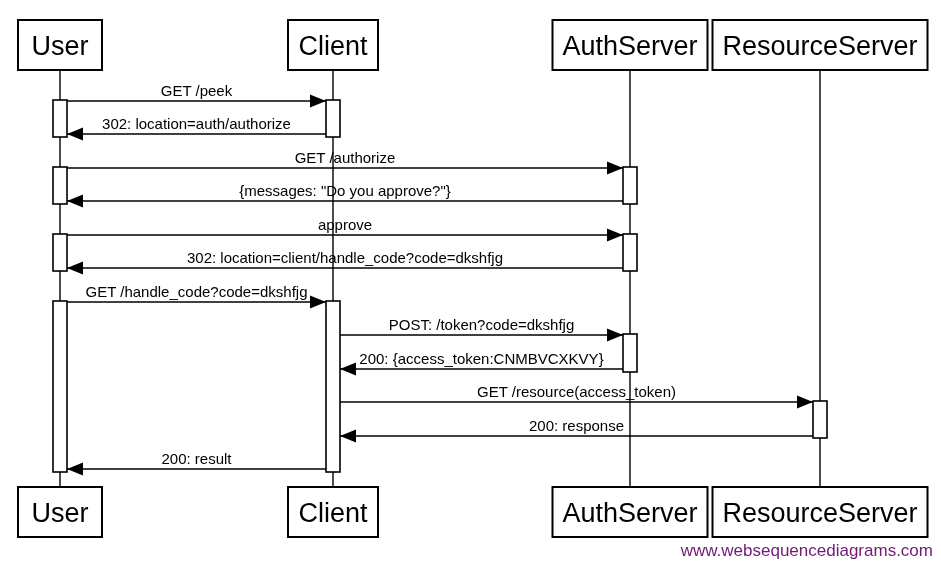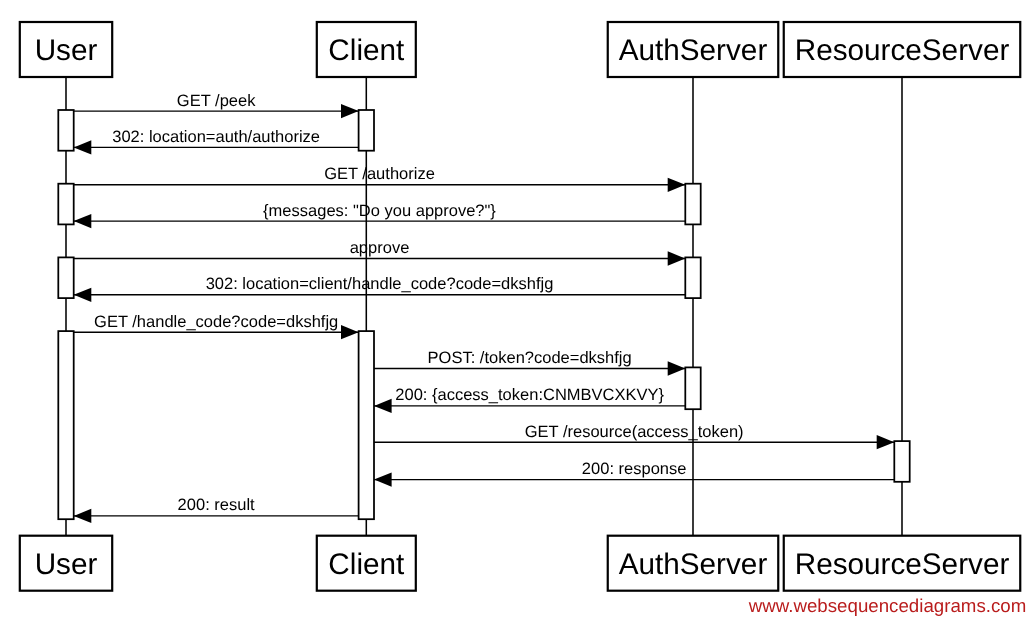--- a/index.html
+++ b/index.html
@@ -10,21 +10,21 @@
     background: #ffffff;
     font-family: "Liberation Sans", sans-serif;
     overflow: hidden;
   }
   #diagram-svg { position: absolute; left: 0; top: 0; }
   #watermark {
     position: absolute;
     top: 541px;
     right: 8px;
     font-size: 17px;
-    color: #b91c1c;
+    color: #701a75;
     font-family: "Liberation Sans", sans-serif;
     letter-spacing: 0px;
   }
   text {
     font-family: "Liberation Sans", sans-serif;
     fill: #000000;
   }
 </style>
 </head>
 <body>

